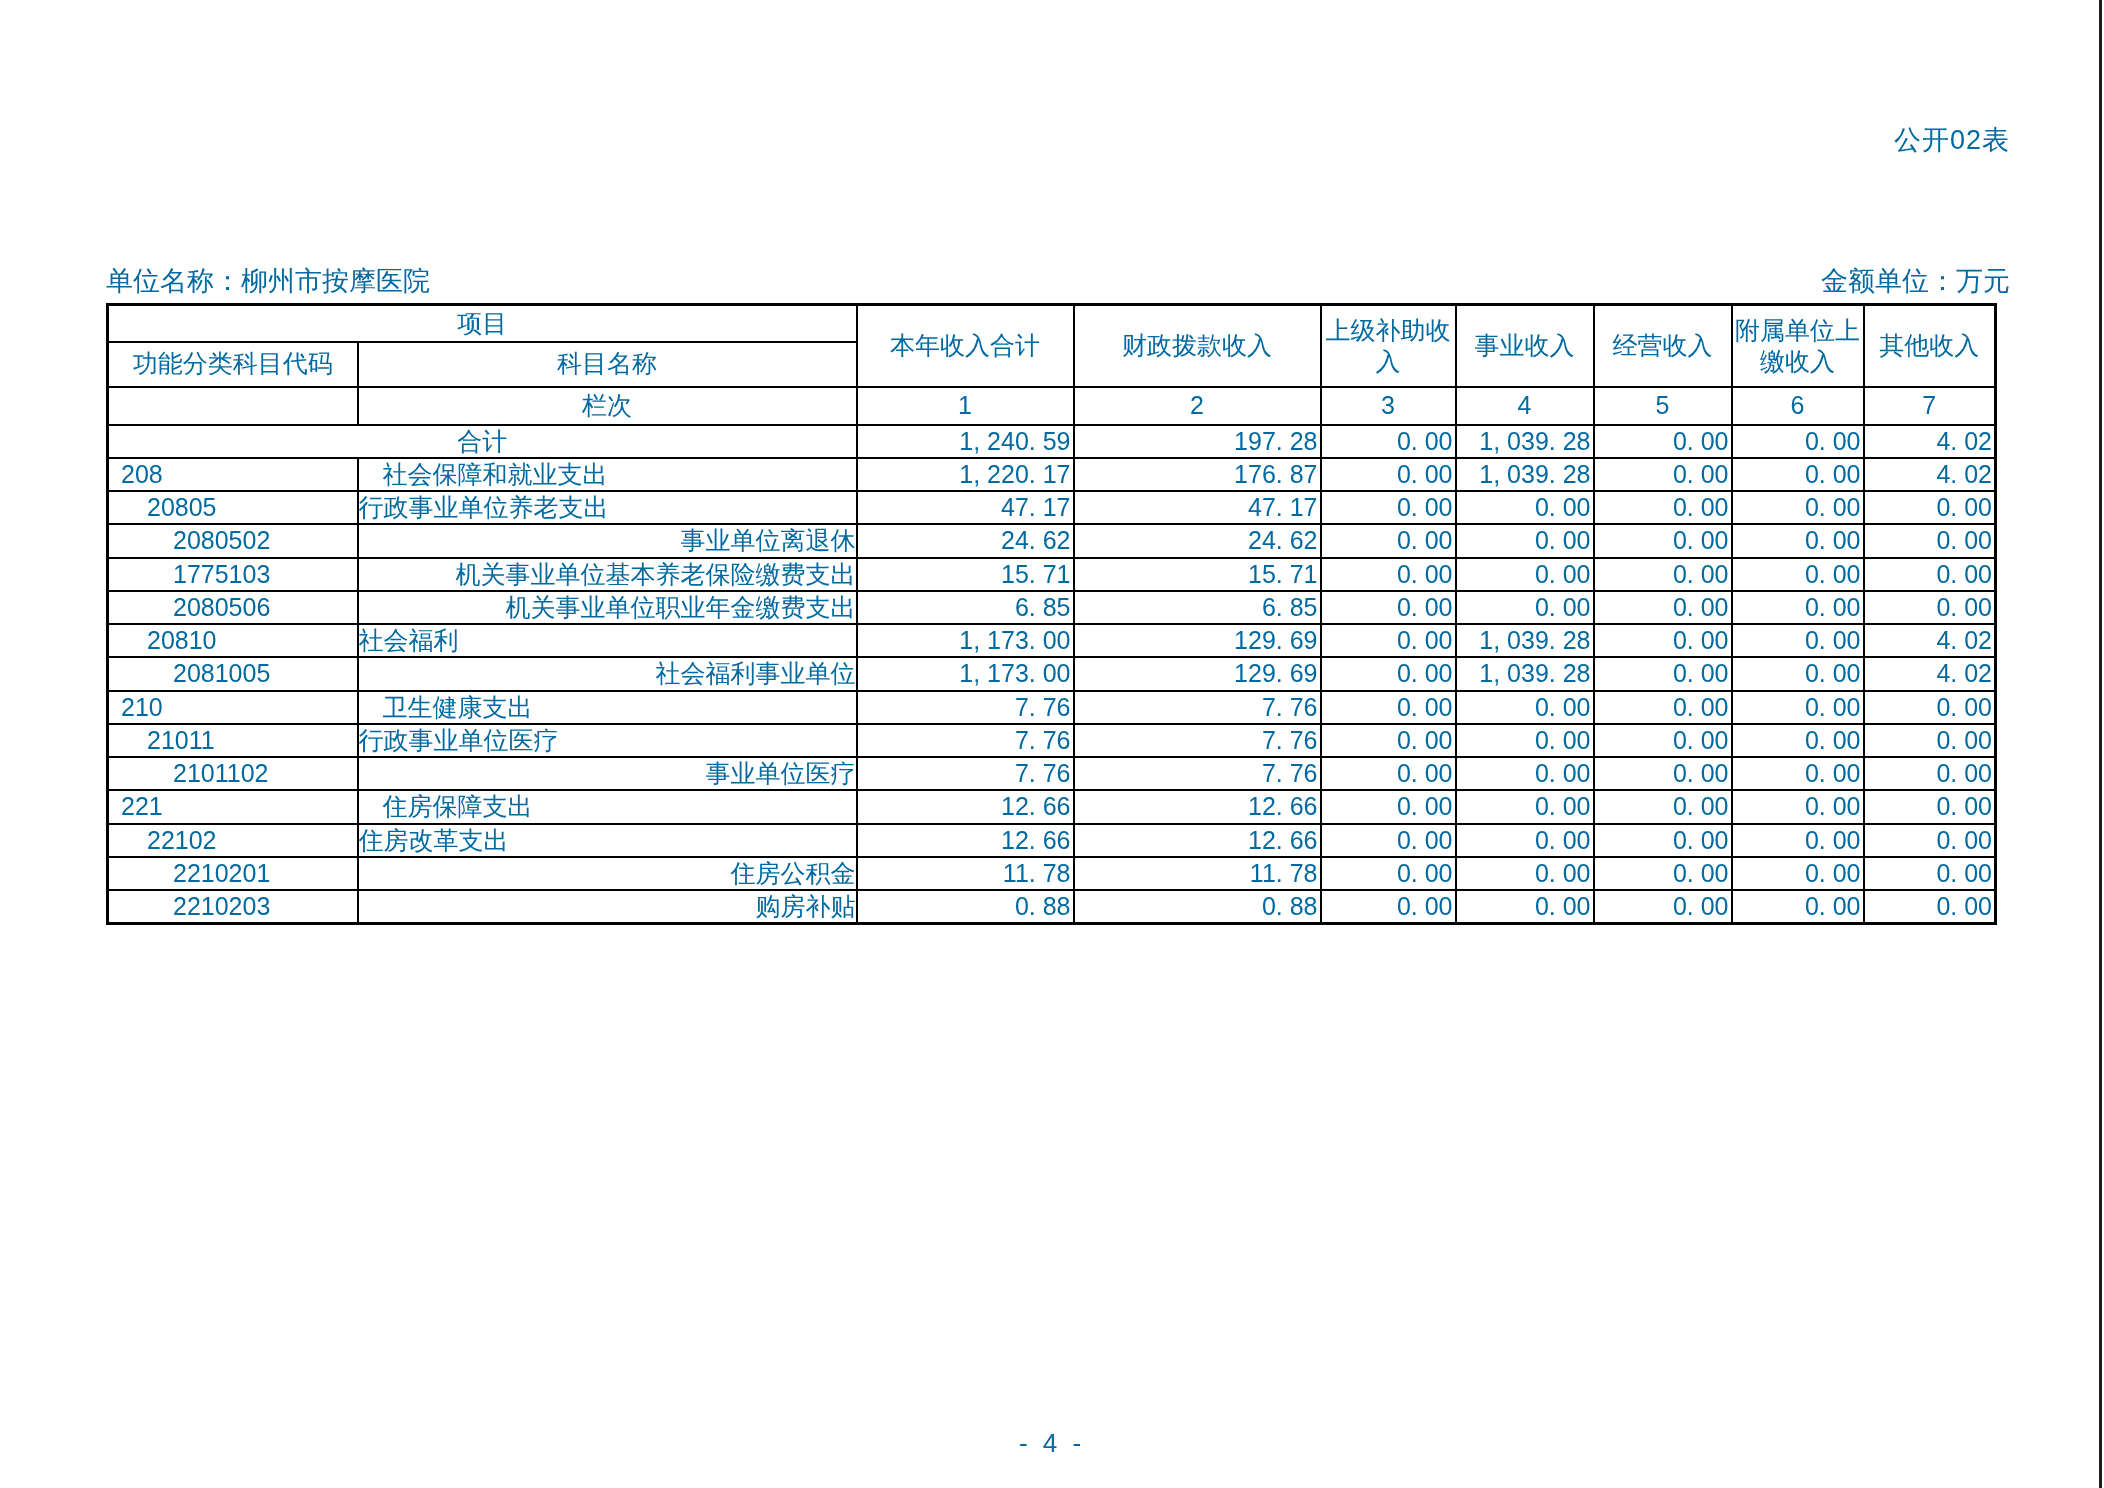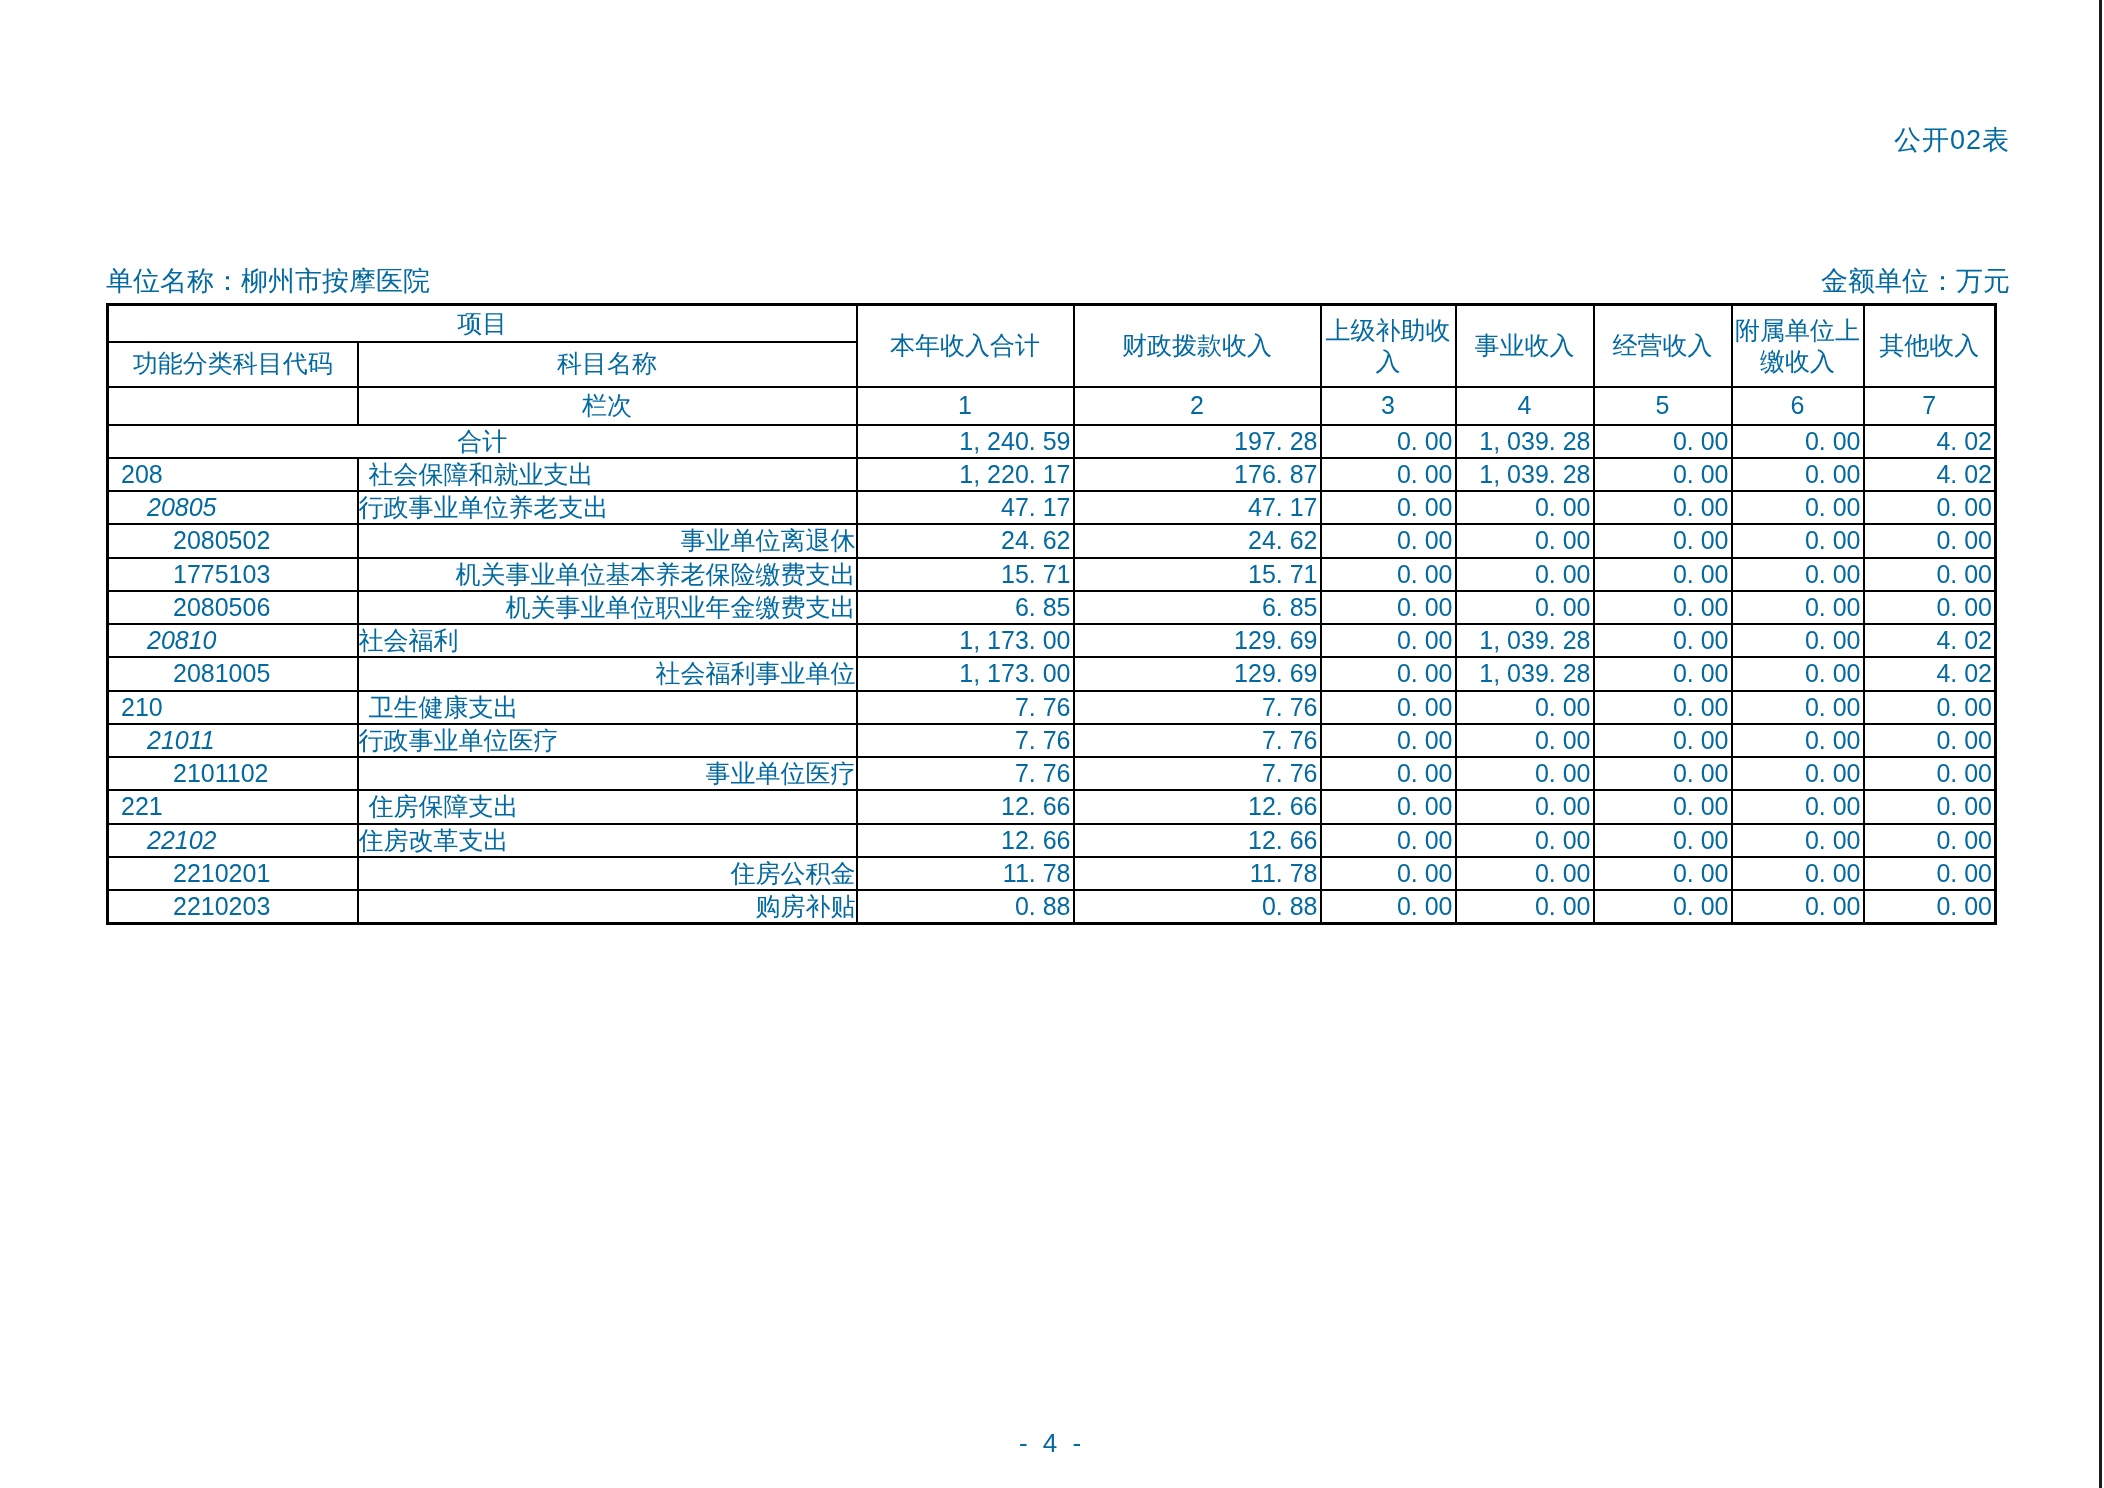--- a/index.html
+++ b/index.html
@@ -60,23 +60,23 @@
     line-height: 1.25;
     word-break: break-all;
   }
   tr.hrow1 { height: 37px; }
   tr.hrow2 { height: 45px; }
   tr.hrow3 { height: 38px; }
   tbody.data tr { height: 25px; }
   .ctr  { text-align: center; }
   .num  { text-align: right; padding-right: 2px; white-space: nowrap; }
   .code-0 { text-align: left; padding-left: 12px; }
-  .code-1 { text-align: left; padding-left: 38px; font-style: italic; }
+  .code-1 { text-align: left; padding-left: 38px; }
   .code-2 { text-align: left; padding-left: 64px; }
-  .name-0 { text-align: left; padding-left: 10px; }
+  .name-0 { text-align: left; padding-left: 24px; }
   .name-1 { text-align: left; }
   .name-2 { text-align: right; padding-left: 62px; }
   .note {
     position: absolute;
     left: 106px;
     top: 1048px;
     font-size: 23px;
   }
   .page-number {
     position: absolute;

